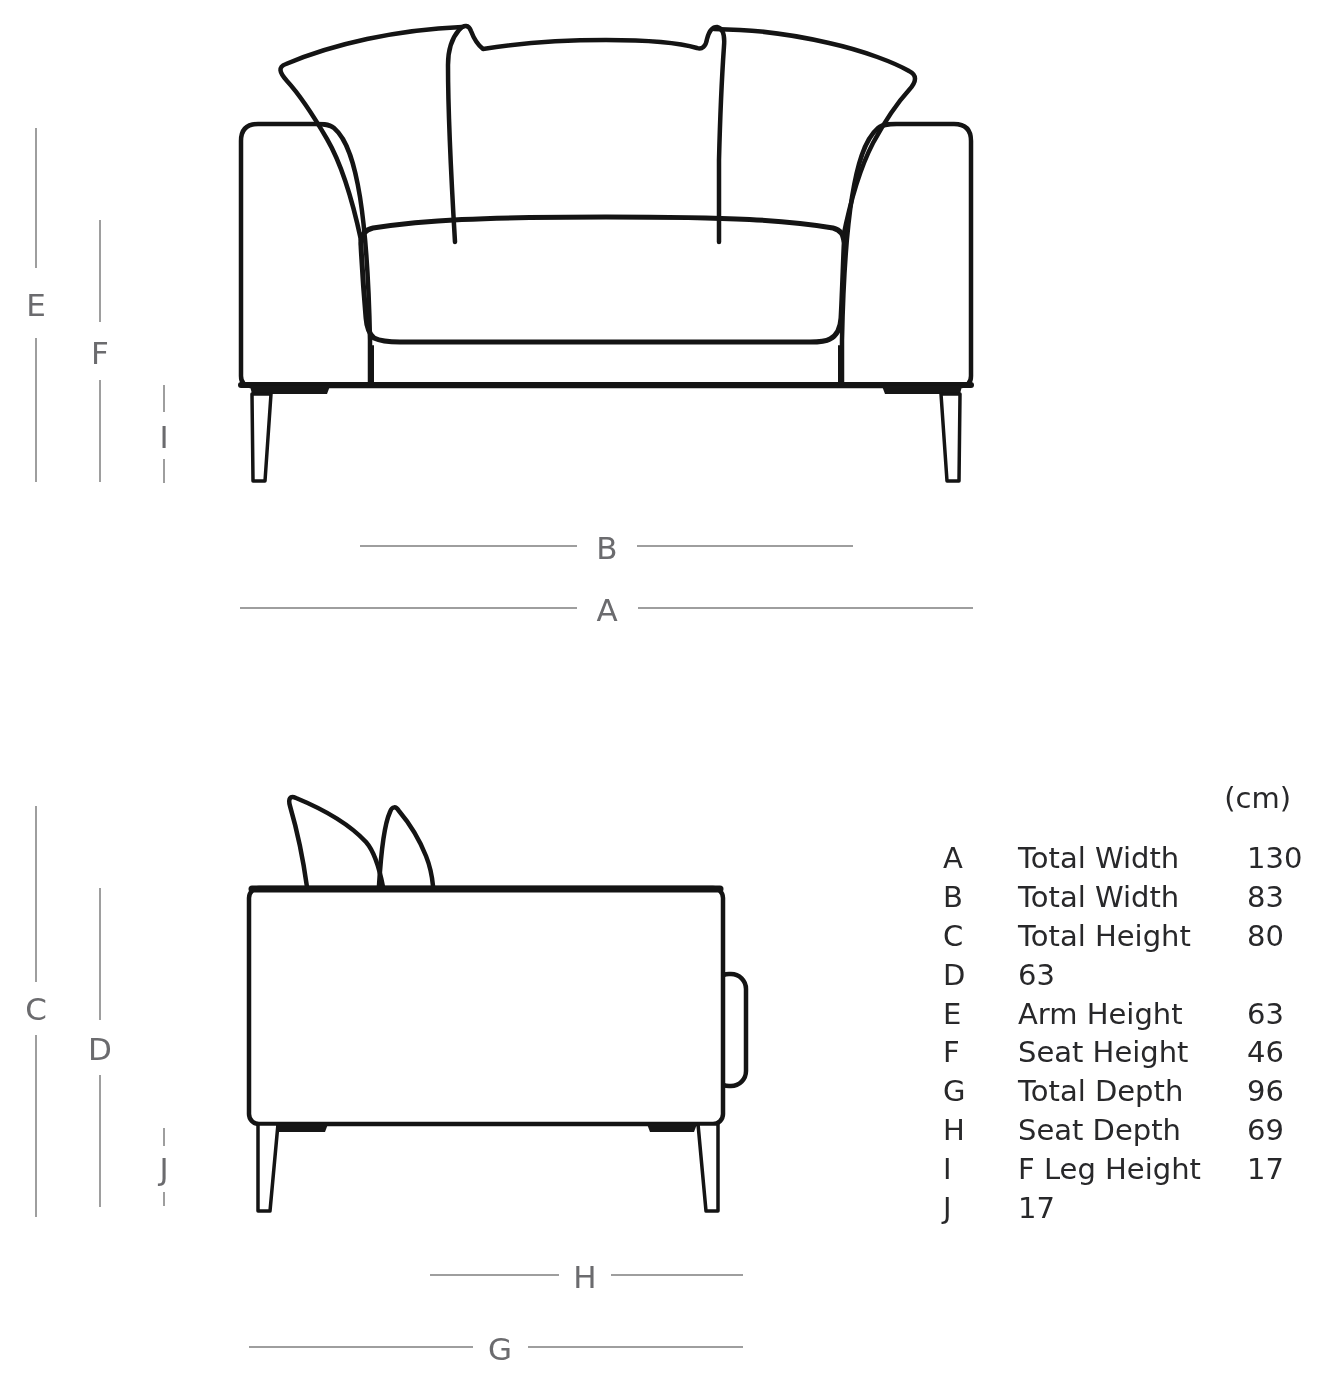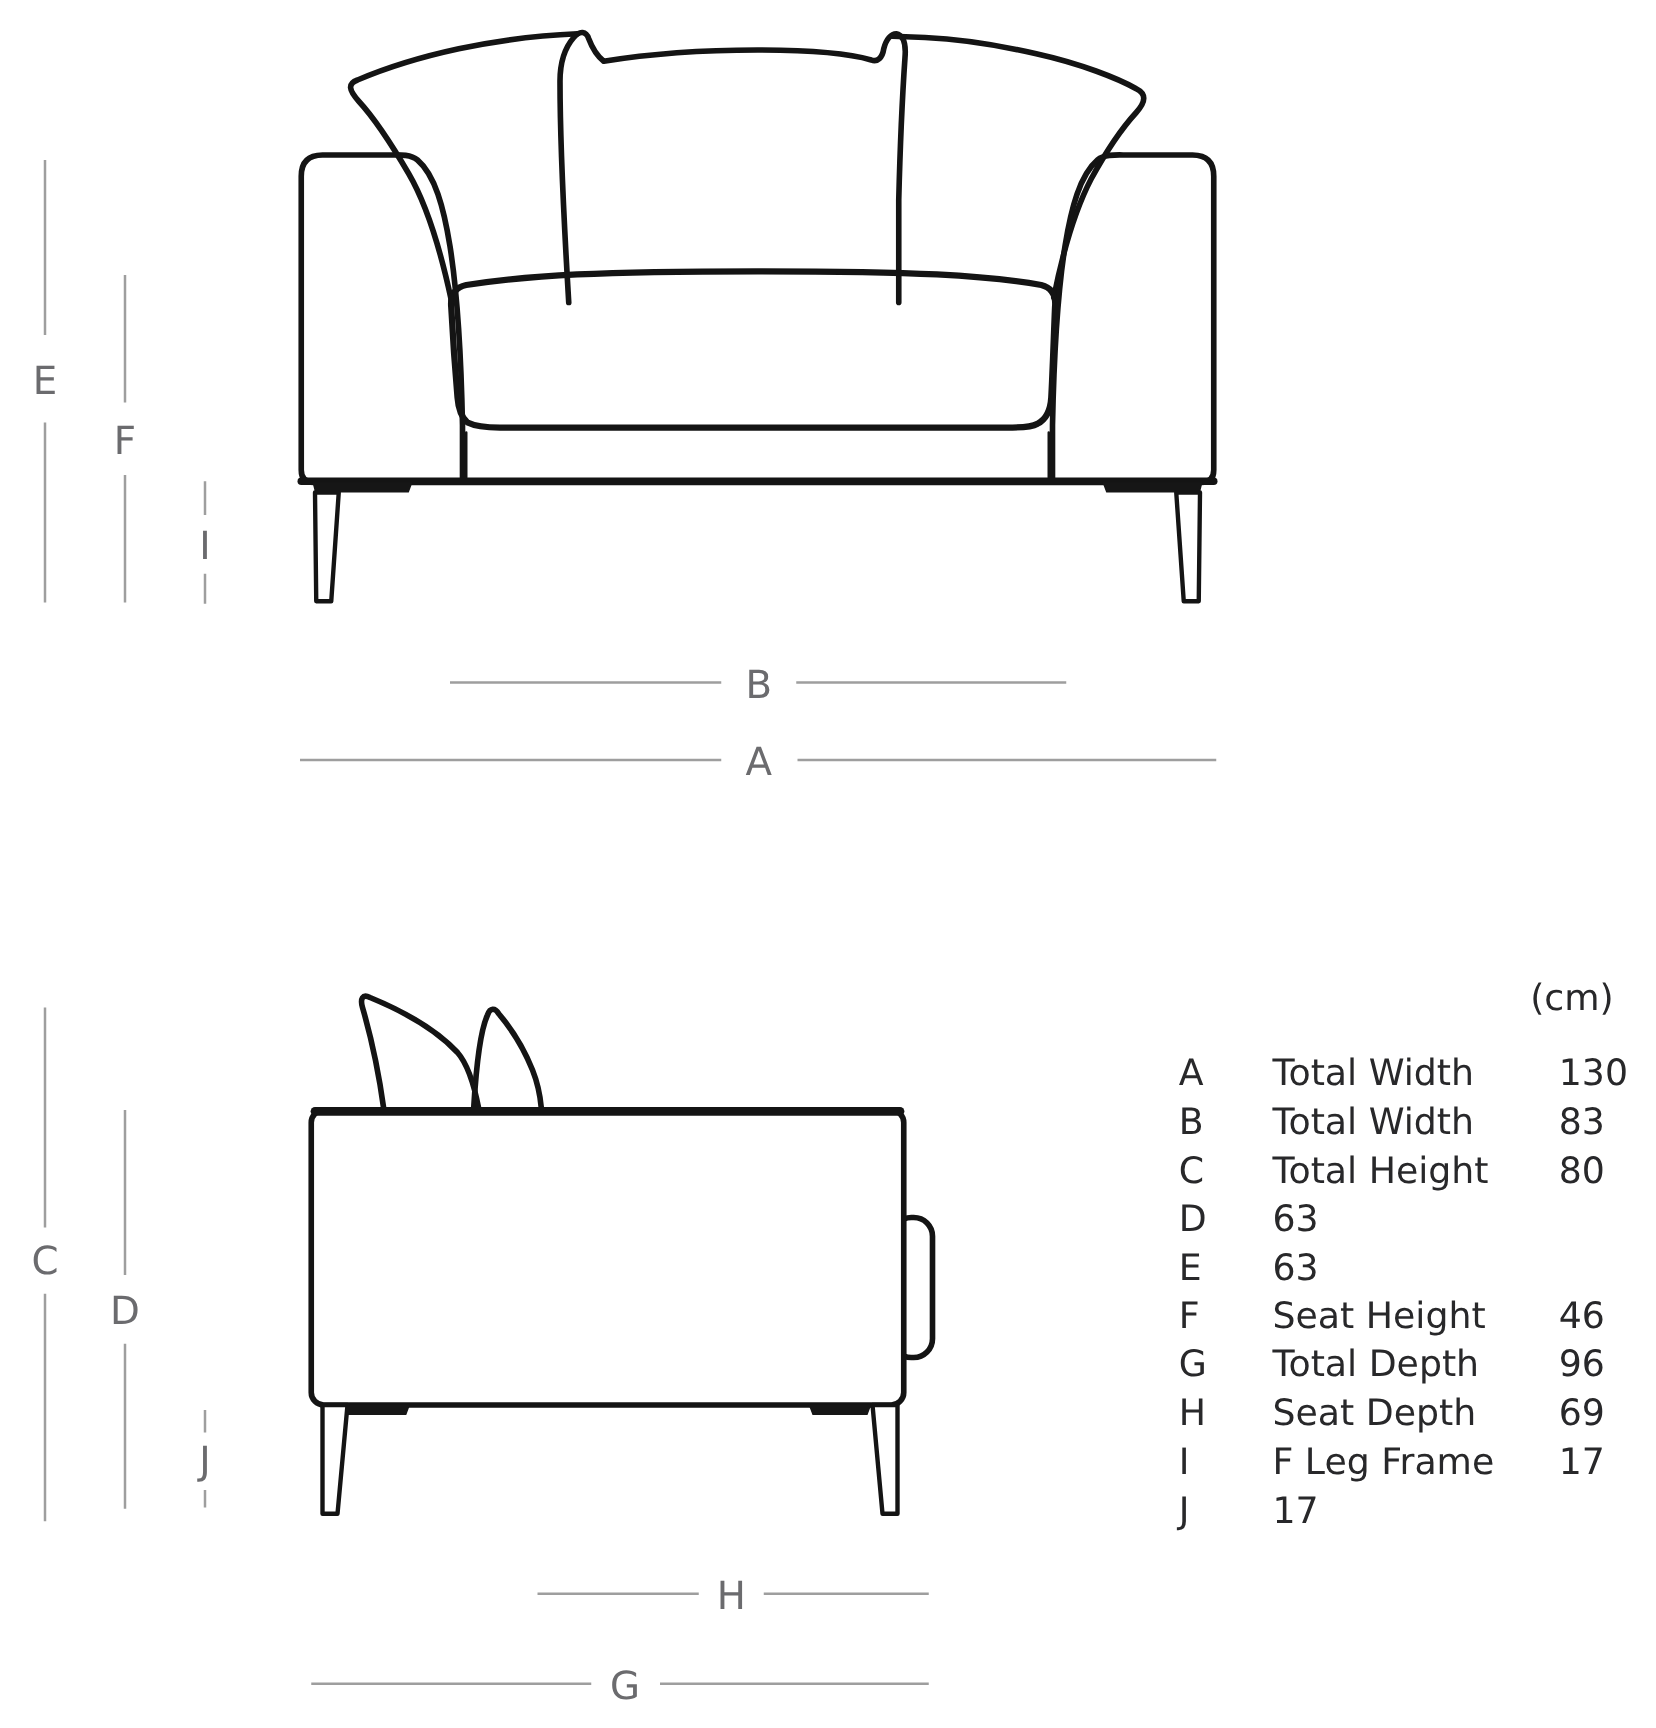--- a/index.html
+++ b/index.html
@@ -198,40 +198,41 @@
         <span>C</span>
         <span>Total Height</span>
         <span>80</span>
       </div>
       <div class="spec-row">
         <span>D</span>
         <span>63</span>
       </div>
       <div class="spec-row">
         <span>E</span>
+        <span>Arm Height</span>
         <span>63</span>
       </div>
       <div class="spec-row">
         <span>F</span>
         <span>Seat Height</span>
         <span>46</span>
       </div>
       <div class="spec-row">
         <span>G</span>
         <span>Total Depth</span>
         <span>96</span>
       </div>
       <div class="spec-row">
         <span>H</span>
         <span>Seat Depth</span>
         <span>69</span>
       </div>
       <div class="spec-row">
         <span>I</span>
-        <span>F Leg Frame</span>
+        <span>F Leg Height</span>
         <span>17</span>
       </div>
       <div class="spec-row">
         <span>J</span>
         <span>17</span>
       </div>
     </div>
   </div>
 
 </div>

